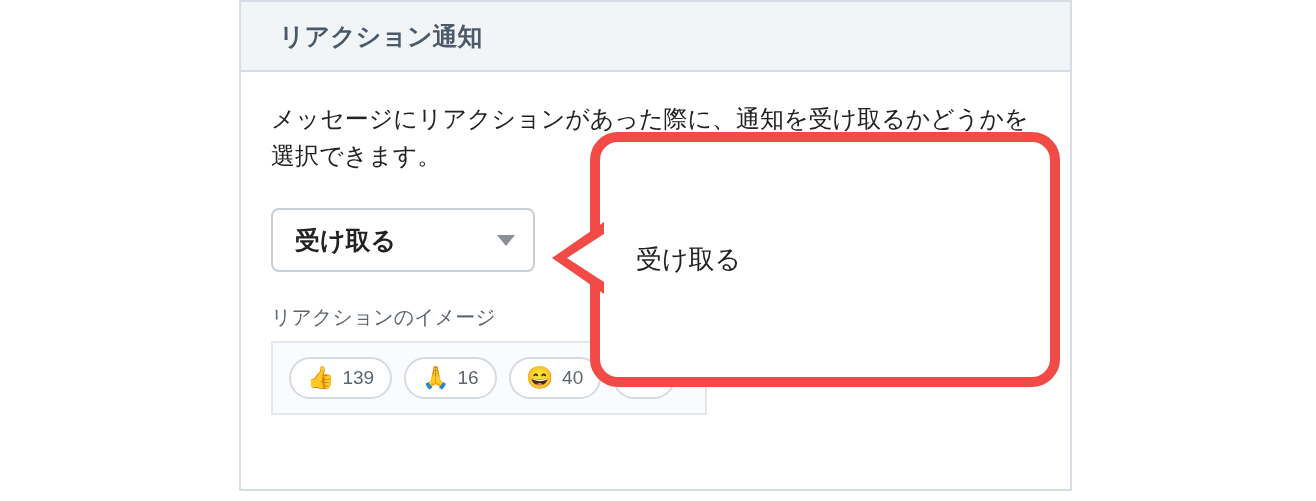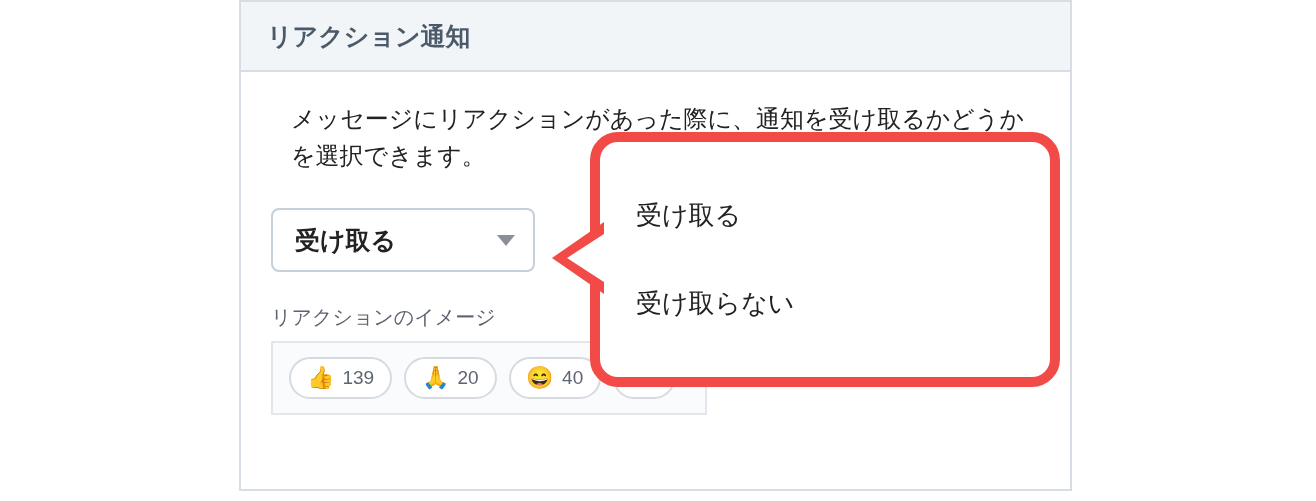--- a/index.html
+++ b/index.html
@@ -18,37 +18,36 @@
     height: 491px;
     border: 2px solid #d6dde4;
     background: #ffffff;
   }
   .panel-header {
     height: 70px;
     background: #f2f5f8;
     border-bottom: 2px solid #d6dde4;
     display: flex;
     align-items: center;
-    padding-left: 26px;
+    padding-left: 38px;
   }
   .panel-title {
     font-size: 25px;
     font-weight: 600;
     color: #4b5a6a;
   }
   .panel-body {
     padding: 28px 30px 20px 30px;
     position: relative;
   }
   .description {
     font-size: 24px;
     line-height: 1.55;
     color: #222;
     font-weight: 500;
-    margin-left: 20px;
   }
   .select-row {
     margin-top: 34px;
   }
   .select-box {
     display: inline-flex;
     align-items: center;
     justify-content: space-between;
     width: 264px;
     height: 64px;
@@ -194,21 +193,21 @@
 
     <div class="sub-label">リアクションのイメージ</div>
 
     <div class="reaction-preview">
       <span class="pill">
         <span class="emoji">👍</span>
         <span>139</span>
       </span>
       <span class="pill">
         <span class="emoji">🙏</span>
-        <span>20</span>
+        <span>16</span>
       </span>
       <span class="pill">
         <span class="emoji">😄</span>
         <span>40</span>
       </span>
       <span class="pill-more">
         <span class="more-face"></span>
         <span class="more-lines">
             <span></span>
             <span></span>
@@ -219,14 +218,13 @@
   </div>
 </div>
 
 <div class="callout-tail">
   <div class="outer"></div>
   <div class="inner"></div>
 </div>
 
 <div class="callout">
   <div class="callout-option">受け取る</div>
-  <div class="callout-option">受け取らない</div>
 </div>
 
 </body></html>

